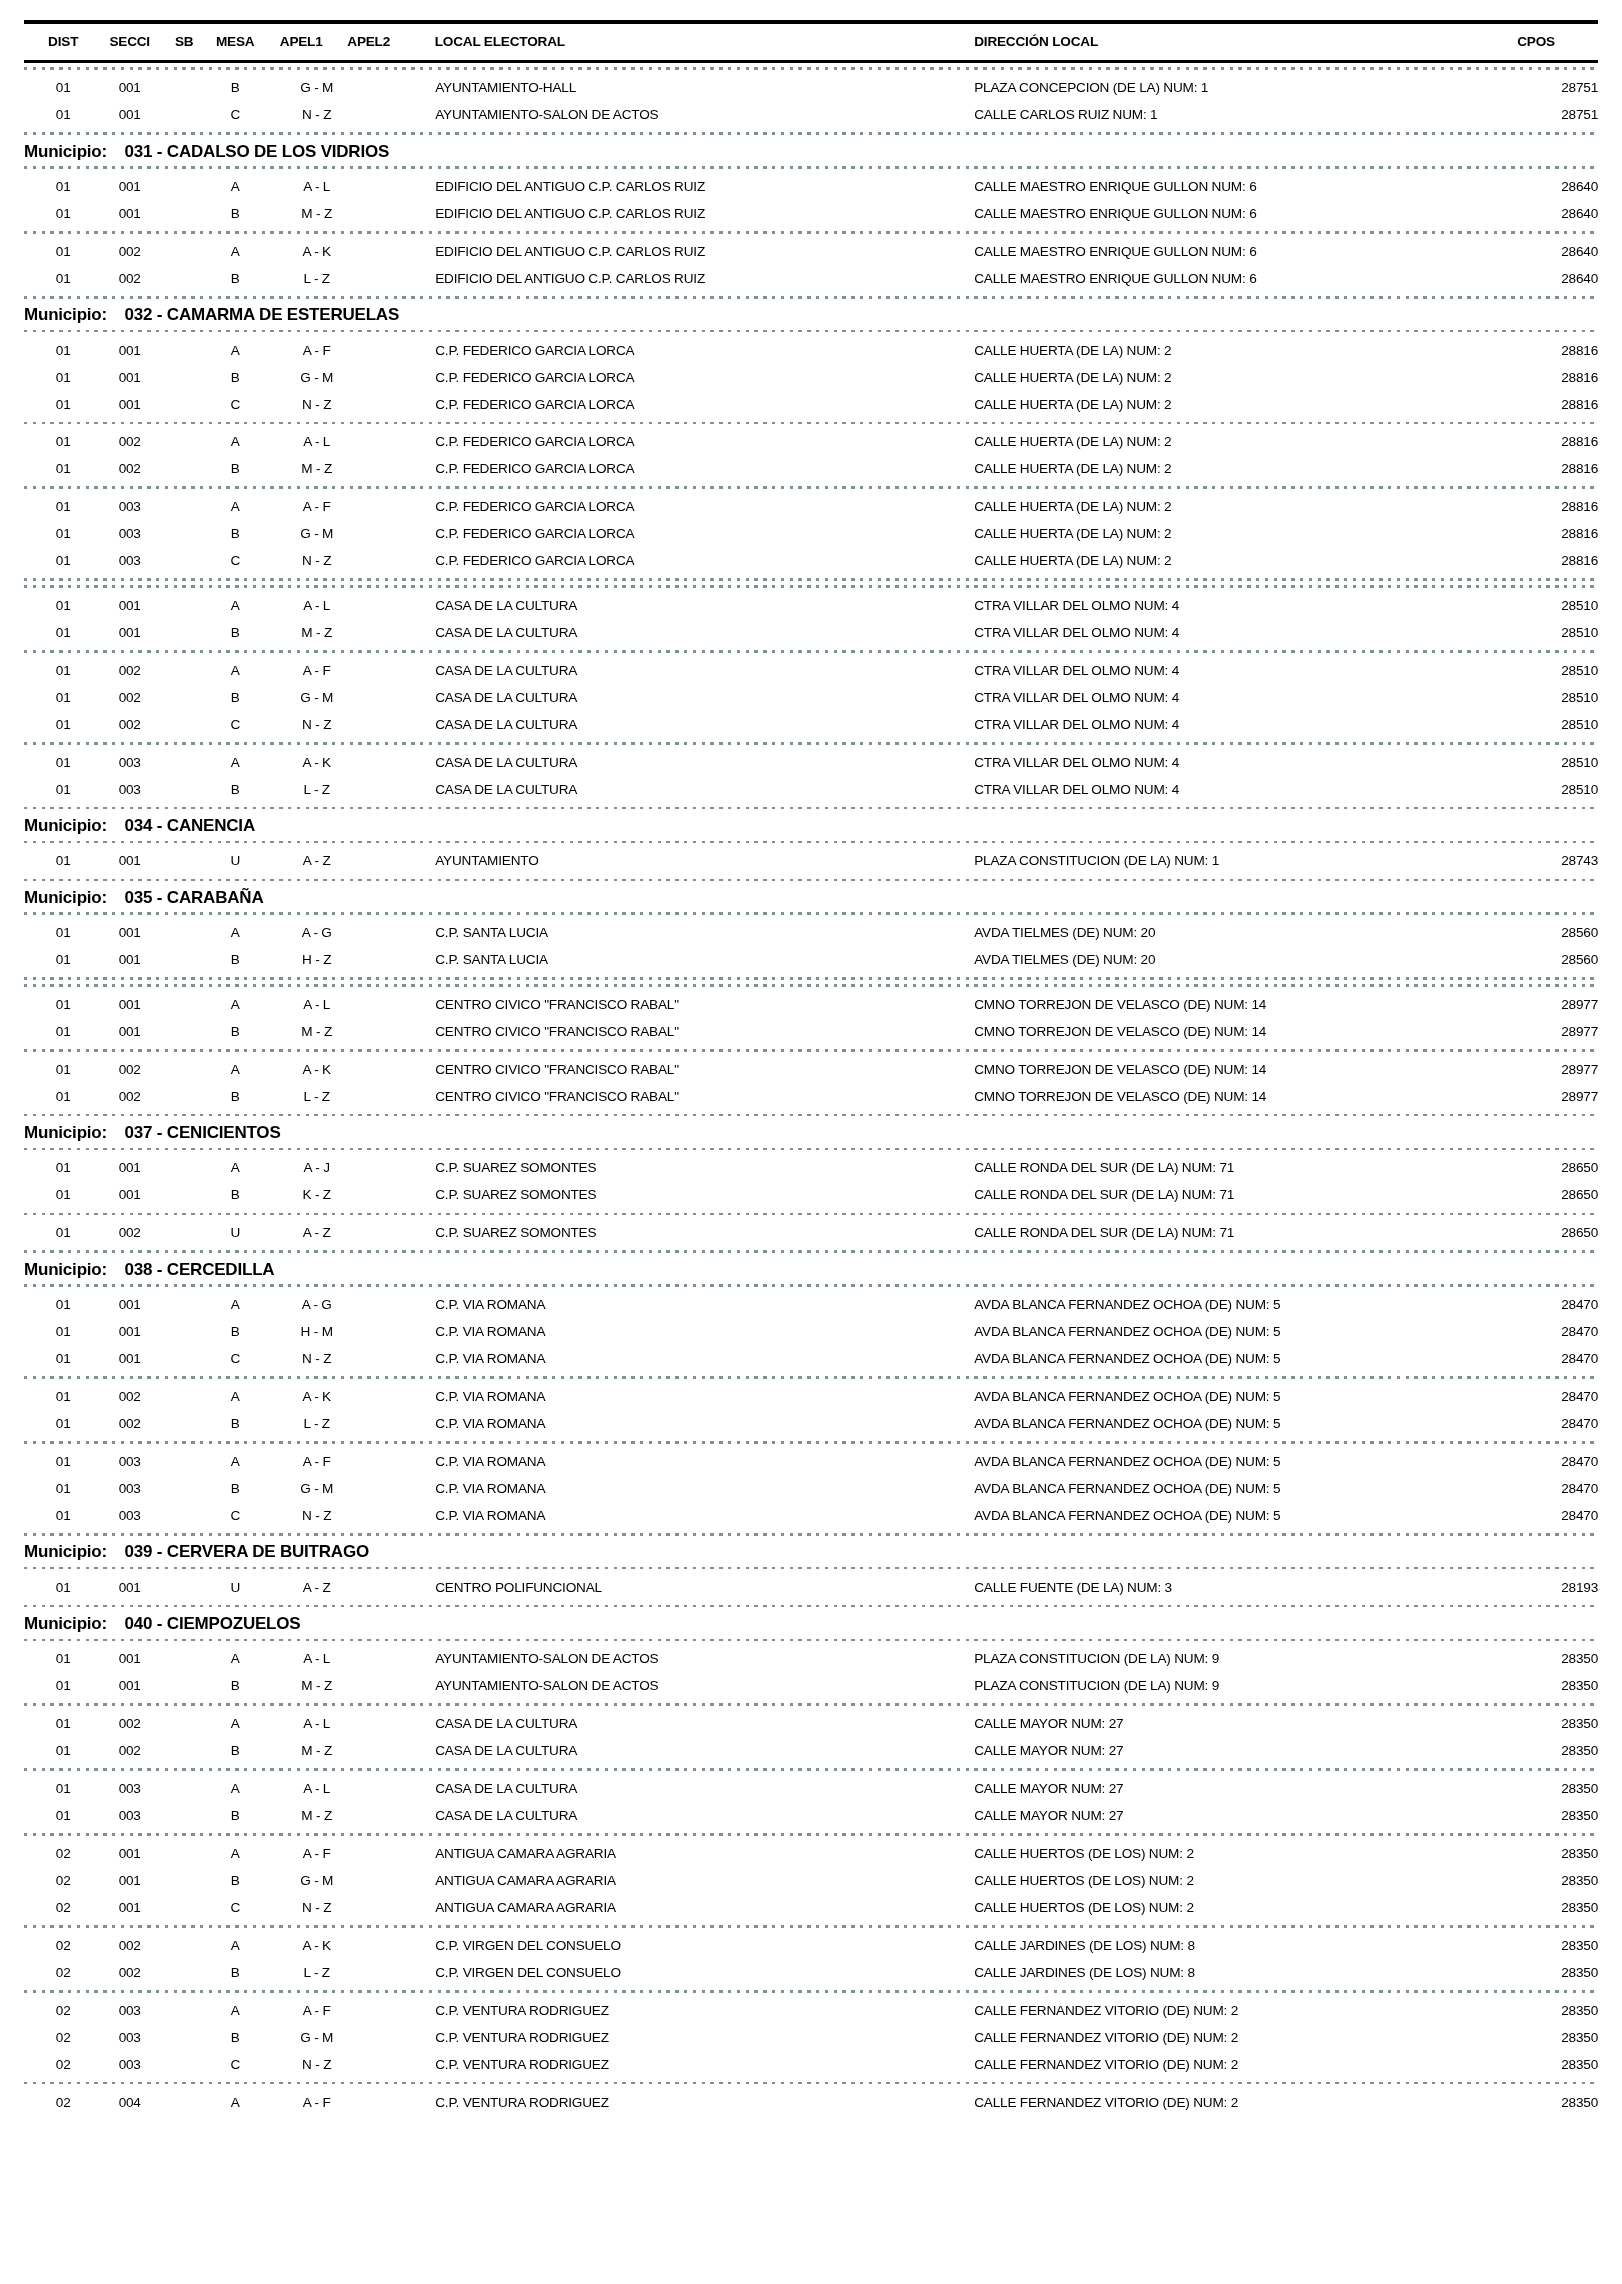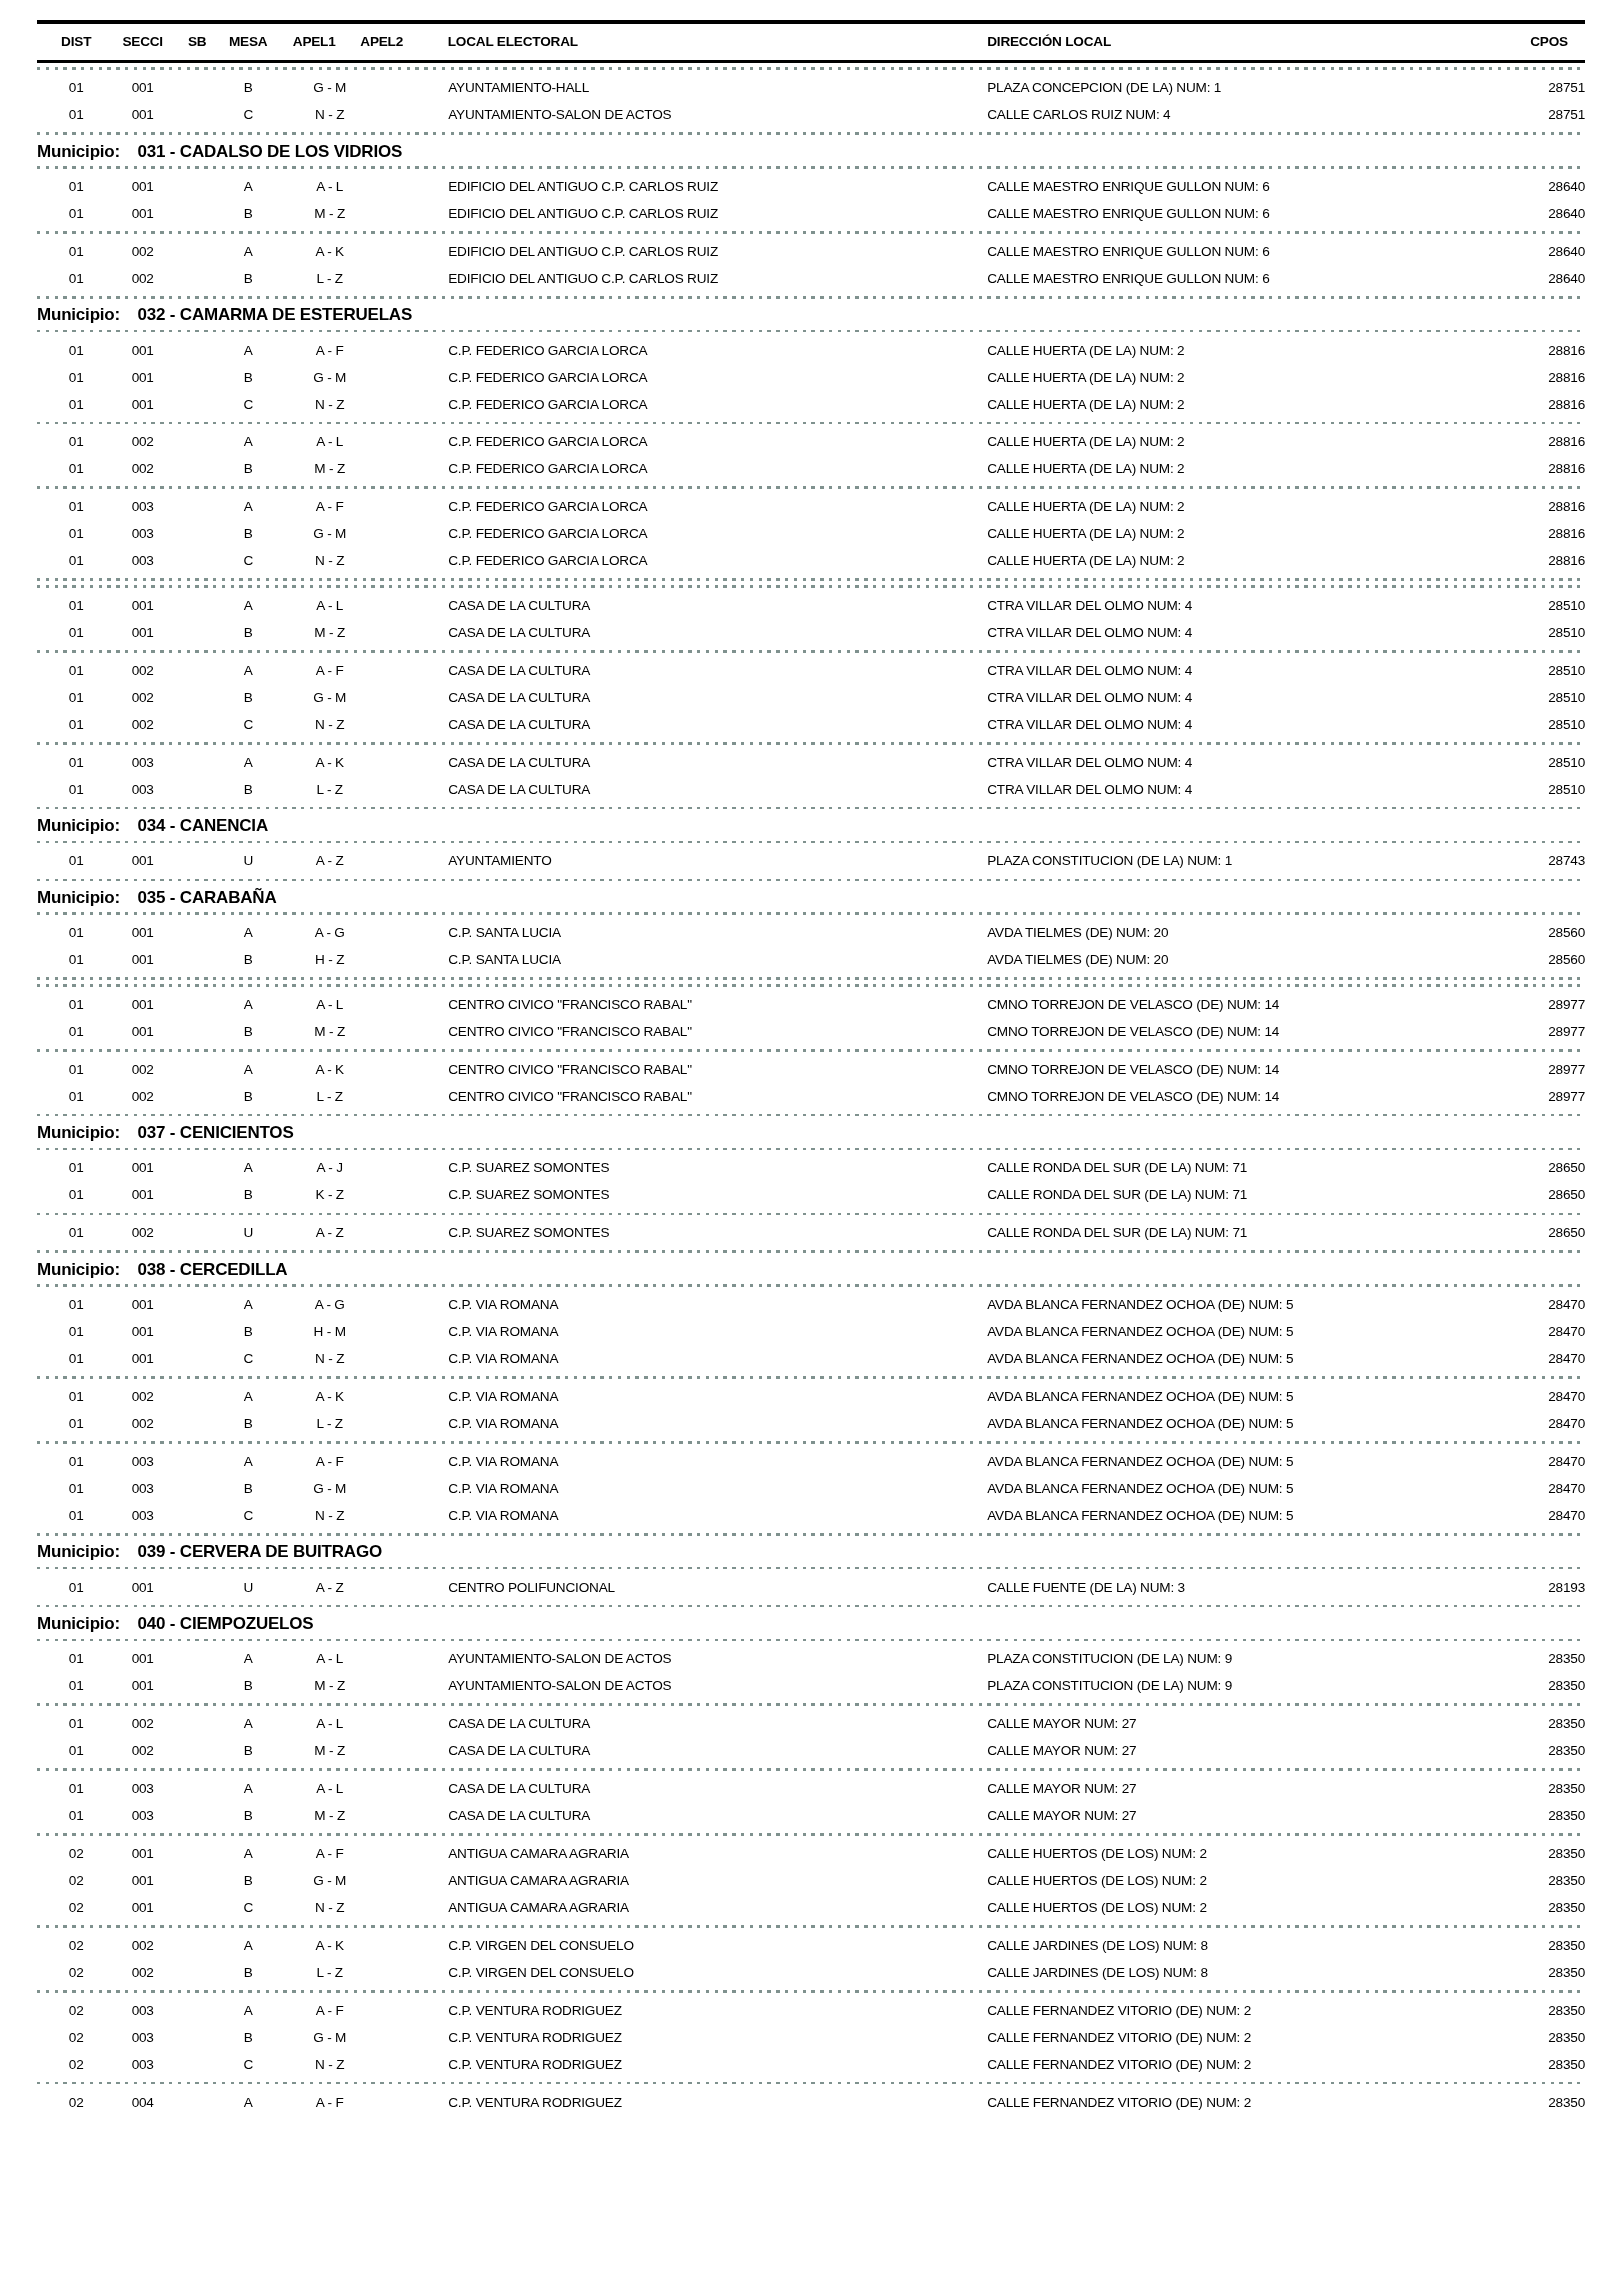--- a/index.html
+++ b/index.html
@@ -2,21 +2,21 @@
 <html style="font-size:11px"><head>
 <meta charset="utf-8">
 <style>
   html,body{margin:0;padding:0;}
   body{
     width:1622px;height:2284px;overflow:hidden;
     background:#ffffff;color:#000000;
     font-family:"Liberation Sans",sans-serif;
     letter-spacing:-0.2px;
   }
-  .page{padding:0 37px;}
+  .page{padding:0 24px;}
   .rule{height:3.4px;background:#000000;}
   .rule-top{margin-top:20.3px;}
   .header-row{
     display:grid;
     grid-template-columns:58px 75px 34px 68px 64px 71px 570px 543px 1fr;
     margin-left:10.2px;
     padding:10.2px 0 11px 0;
     font-weight:bold;font-size:13.6px;
   }
   .hc{white-space:nowrap;}
@@ -74,21 +74,21 @@
         <div class="c c-dir">PLAZA CONCEPCION (DE LA) NUM: 1</div>
         <div class="c c-cpos">28751</div>
       </div>
       <div class="row">
         <div class="c c-dist">01</div>
         <div class="c c-secci">001</div>
         <div class="c c-sb"></div>
         <div class="c c-mesa">C</div>
         <div class="c c-apel">N - Z</div>
         <div class="c c-local">AYUNTAMIENTO-SALON DE ACTOS</div>
-        <div class="c c-dir">CALLE CARLOS RUIZ NUM: 4</div>
+        <div class="c c-dir">CALLE CARLOS RUIZ NUM: 1</div>
         <div class="c c-cpos">28751</div>
       </div>
       <div class="dotted"></div>
       <div class="muni-title"><span class="muni-label">Municipio:</span><span class="muni-name">031 - CADALSO DE LOS VIDRIOS</span></div>
       <div class="dotted"></div>
       <div class="row">
         <div class="c c-dist">01</div>
         <div class="c c-secci">001</div>
         <div class="c c-sb"></div>
         <div class="c c-mesa">A</div>

